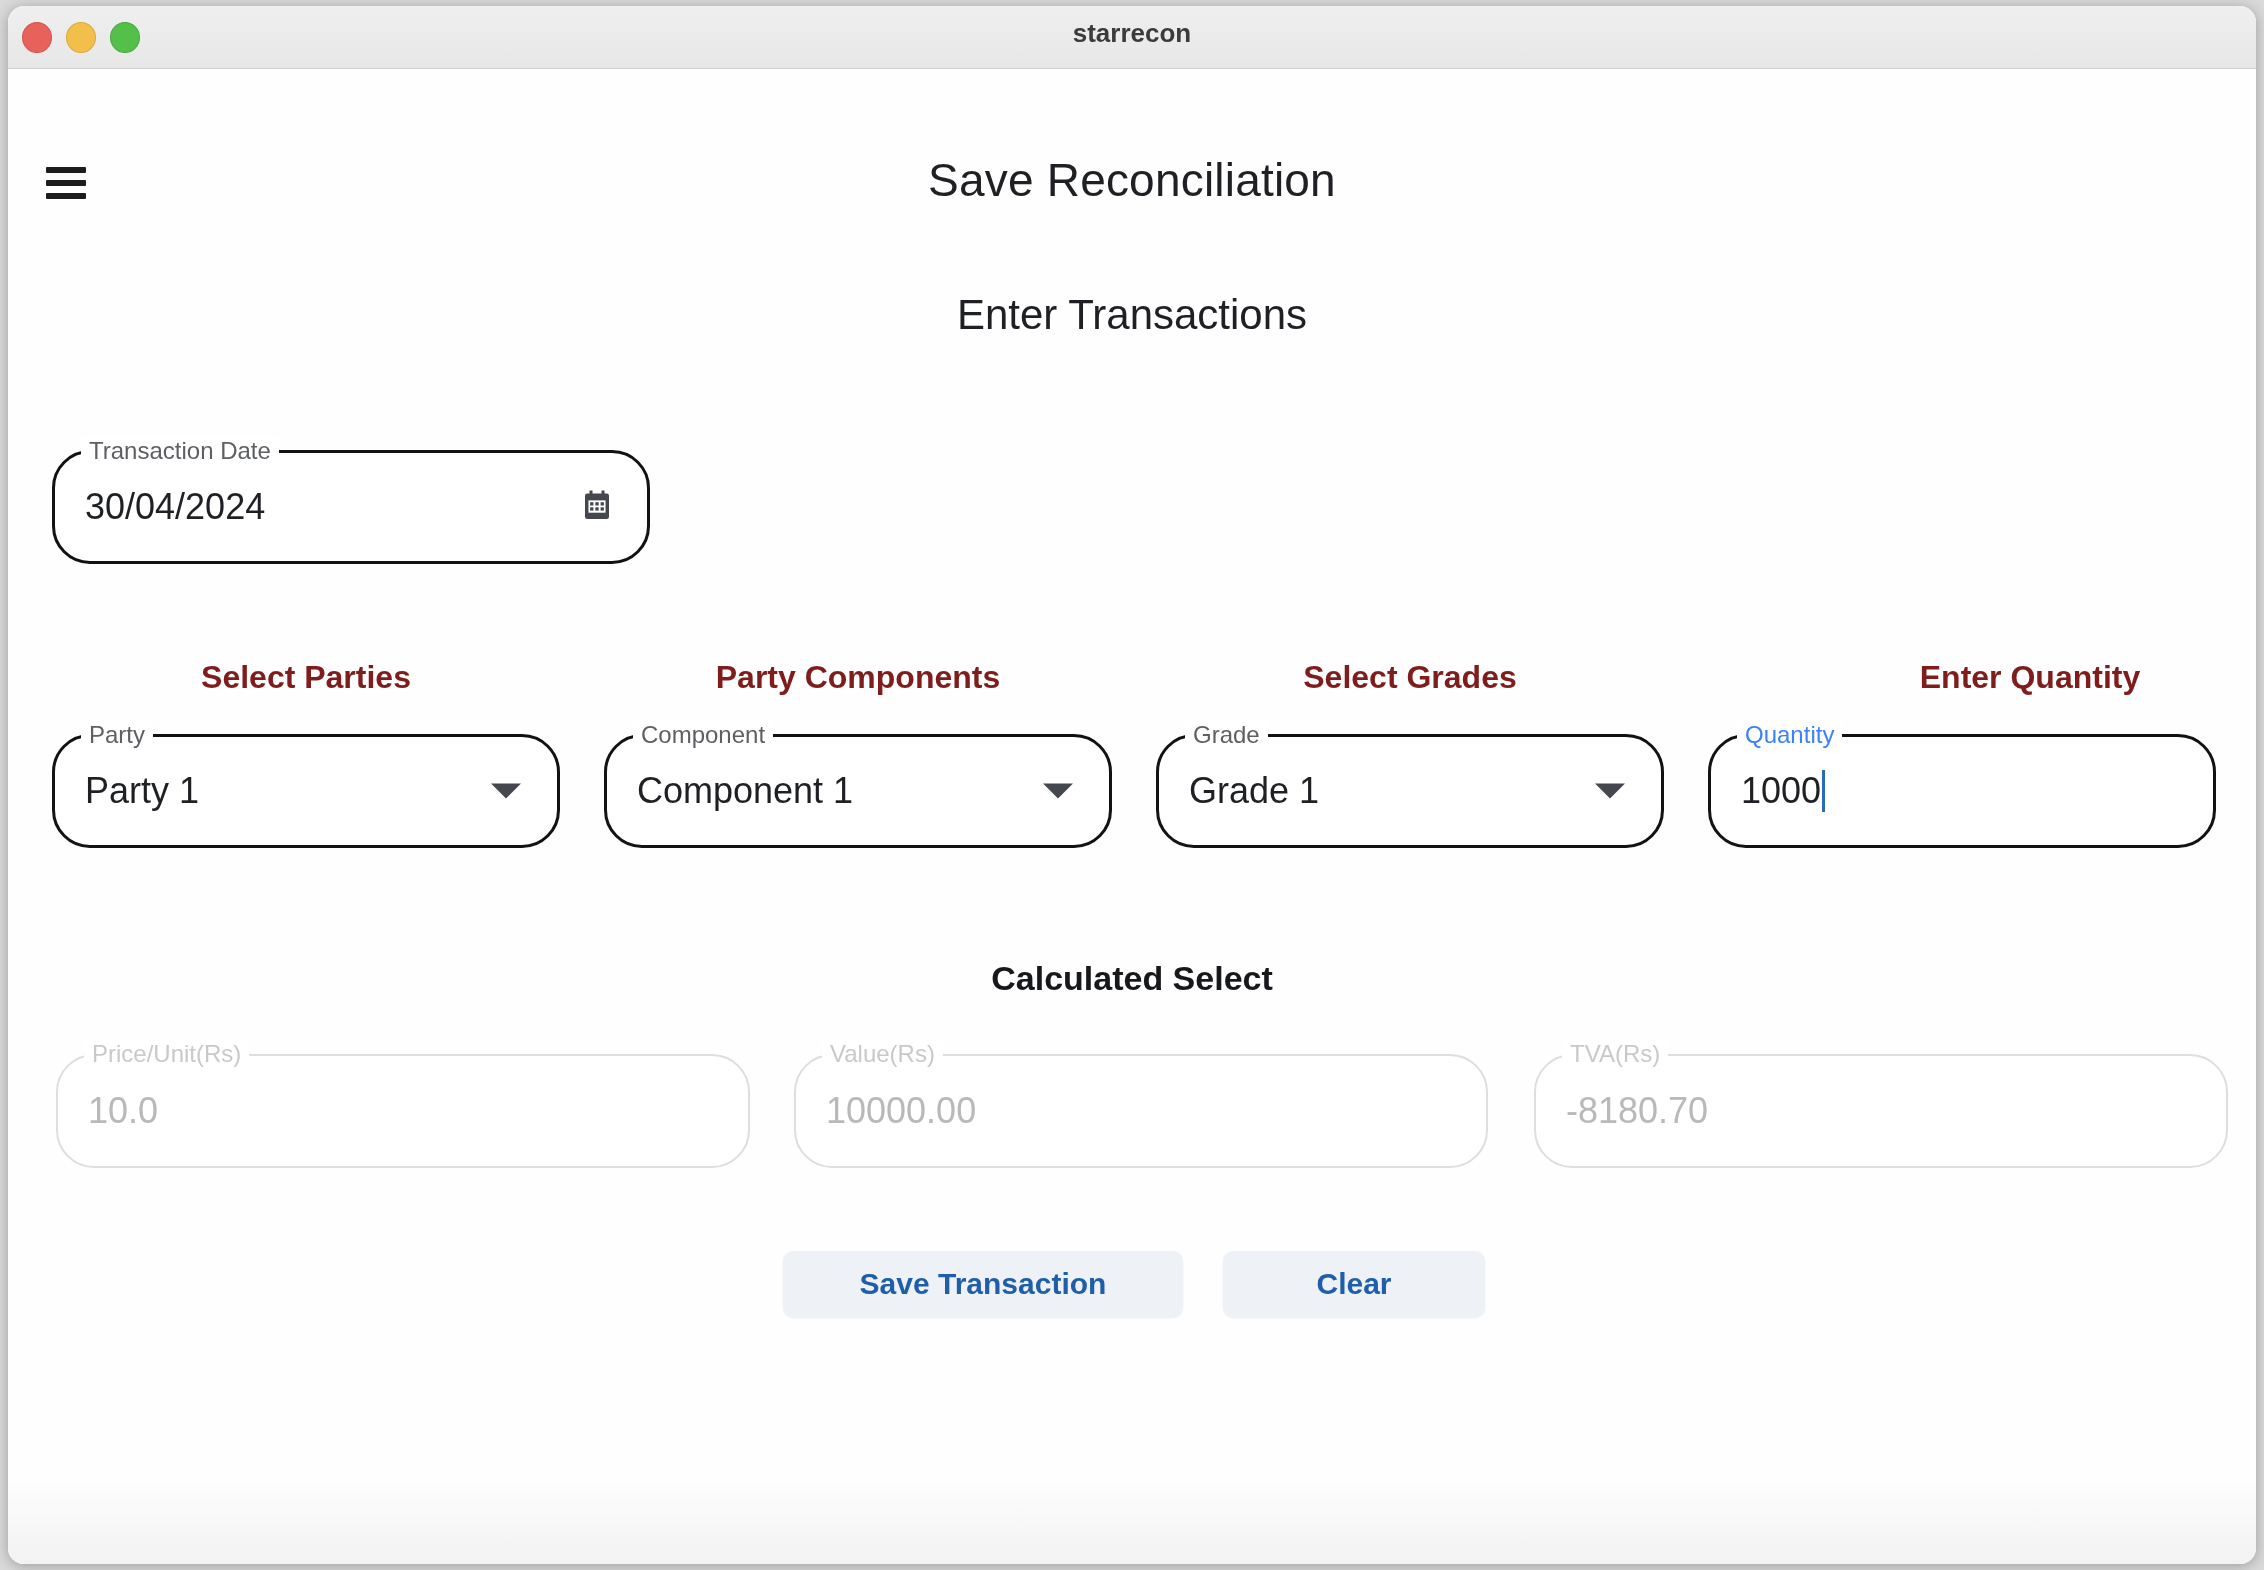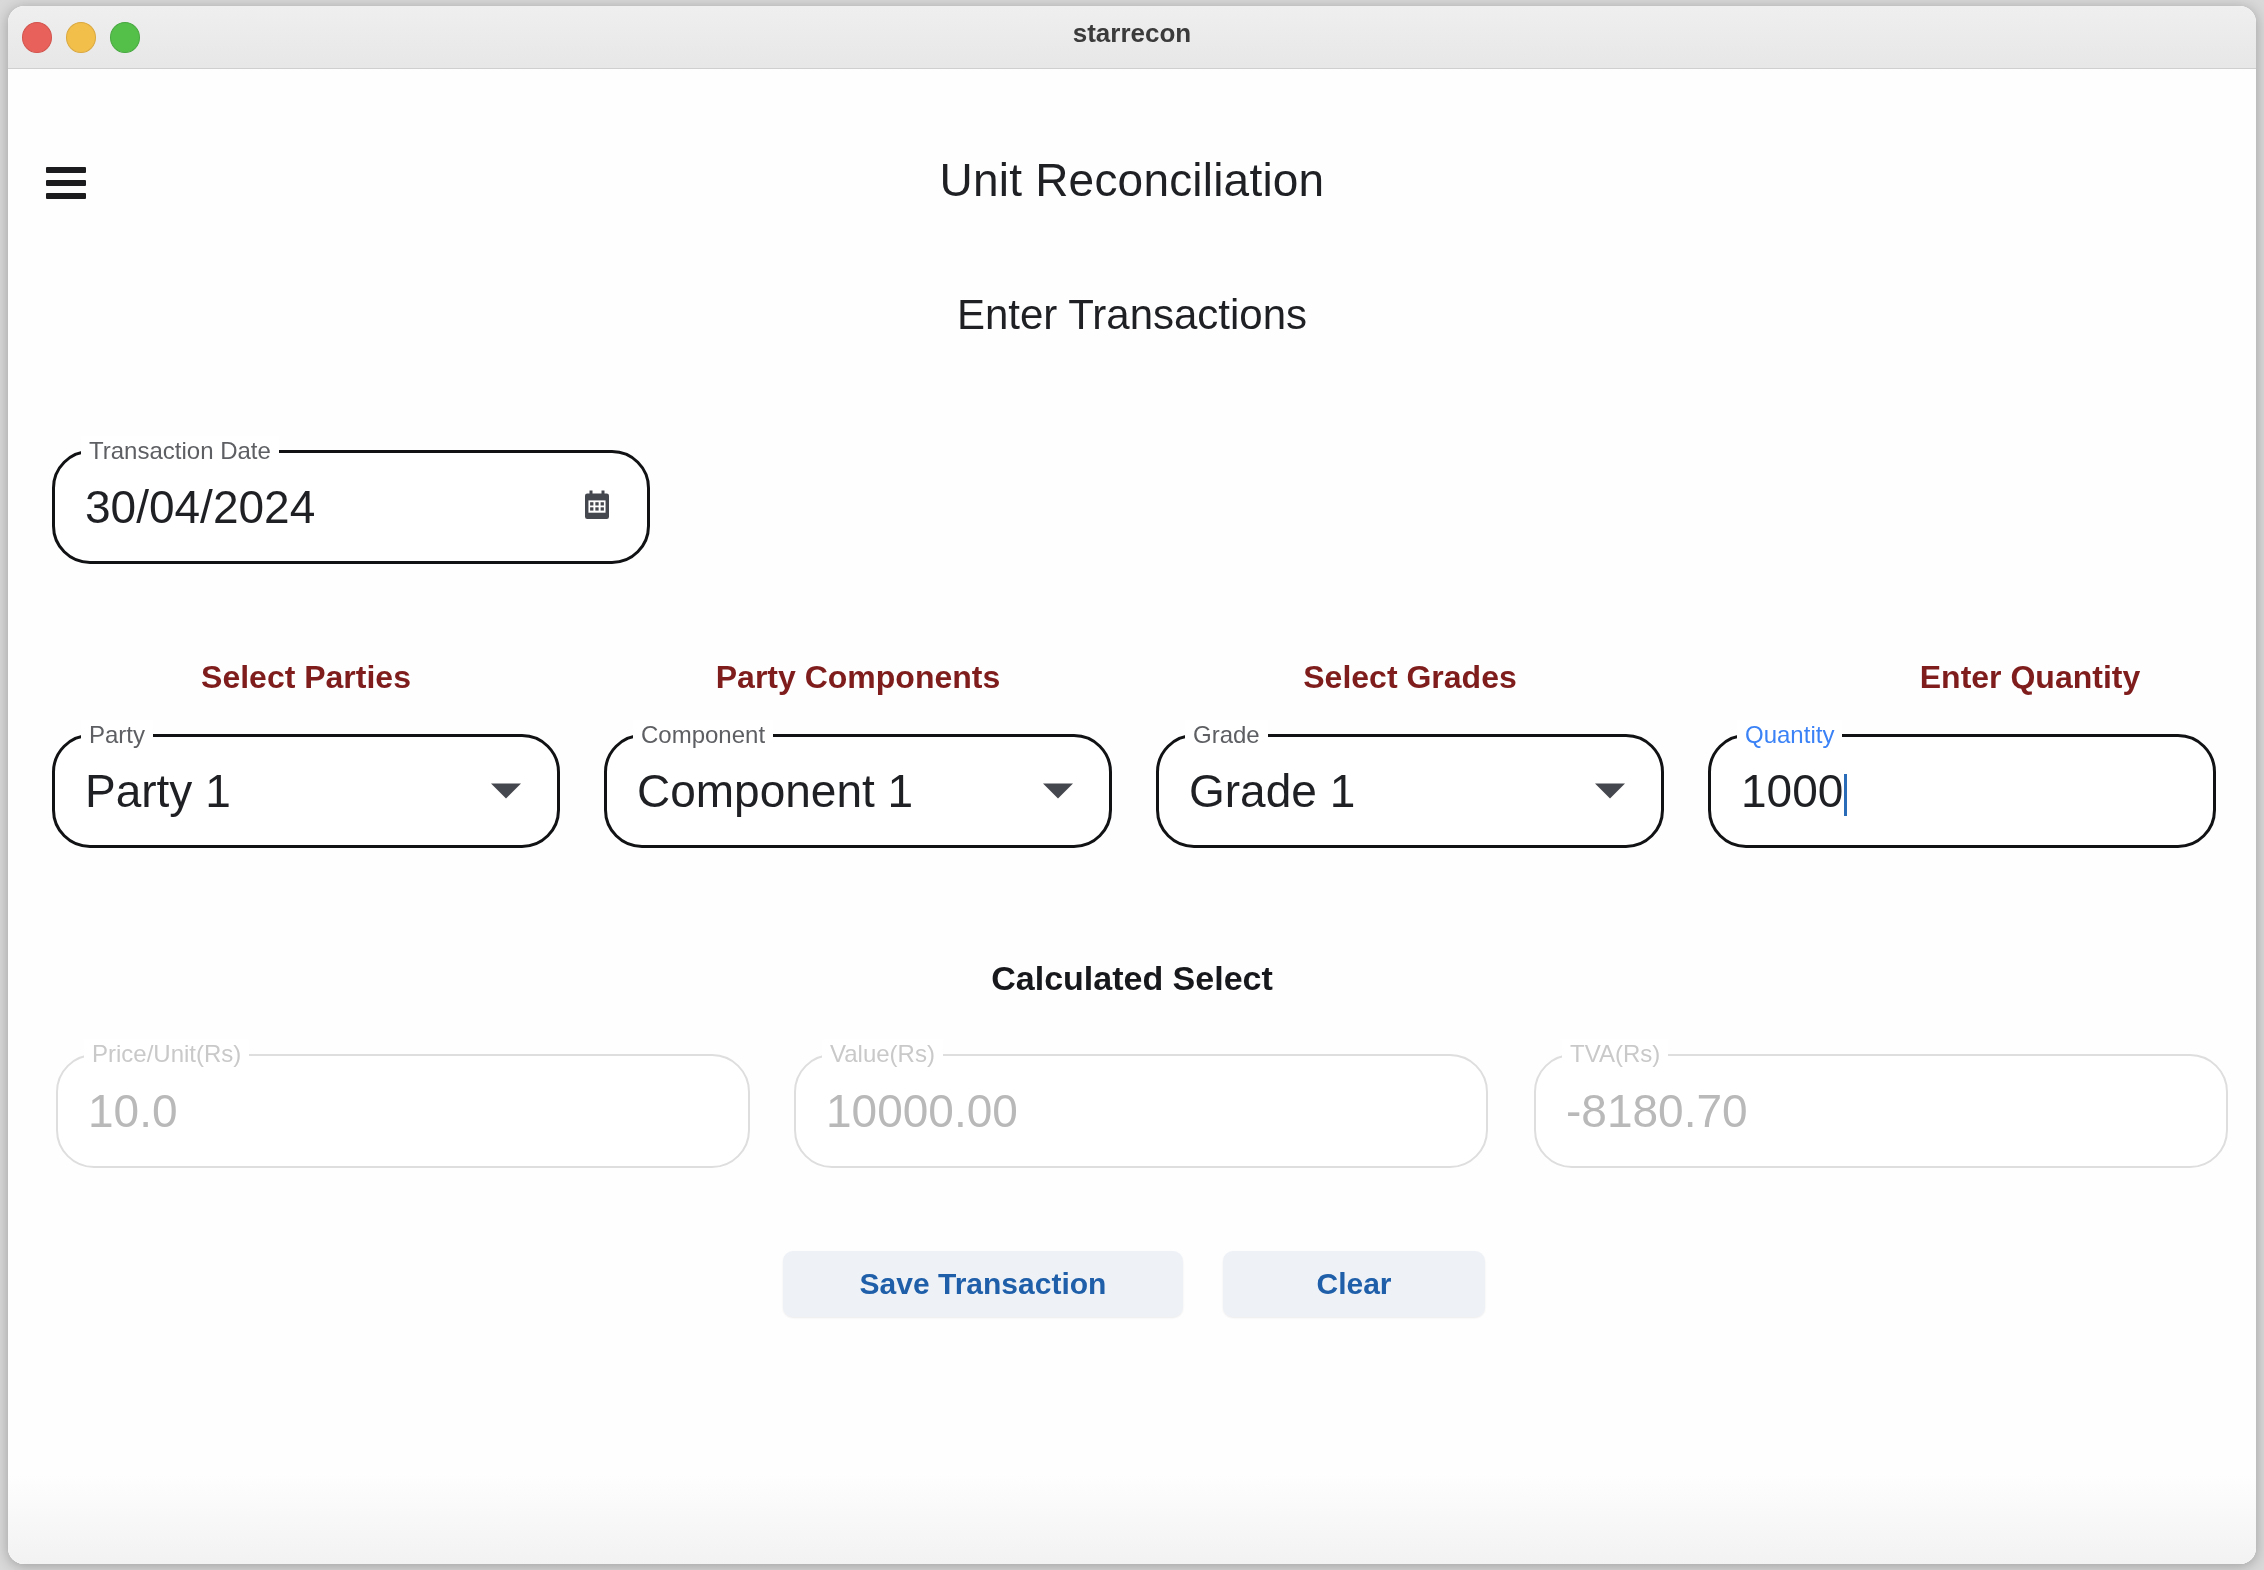--- a/index.html
+++ b/index.html
@@ -134,21 +134,21 @@
     line-height: 30px;
     white-space: nowrap;
   }
   .field.thin .flabel { color: #c9c9c9; }
   .field.focused .flabel { color: #3b82f6; }
   .field .fvalue {
     position: absolute;
     left: 30px;
     top: 50%;
     transform: translateY(-50%);
-    font-size: 46px;
+    font-size: 36px;
     color: #1f2024;
     white-space: nowrap;
   }
   .field.thin .fvalue { color: #b9b9b9; }
 
   
   .caret {
     display: inline-block;
     width: 3px;
     height: 42px;
@@ -229,21 +229,21 @@
   </div>
 
   <div class="appbody">
 
     <div class="hamburger">
       <span></span>
       <span></span>
       <span></span>
     </div>
 
-    <div class="app-title">Unit Reconciliation</div>
+    <div class="app-title">Save Reconciliation</div>
     <div class="page-title">Enter Transactions</div>
 
     <div class="field" style="left:44px; top:381px; width:598px; height:114px;">
       <div class="flabel">Transaction Date</div>
       <div class="fvalue">30/04/2024</div>
       <svg class="cal-icon" viewBox="0 0 24 24">
         <path fill="#45474e" d="M7 1h2v2h6V1h2v2h1.5A1.5 1.5 0 0 1 20 4.5v14A1.5 1.5 0 0 1 18.5 20h-13A1.5 1.5 0 0 1 4 18.5v-14A1.5 1.5 0 0 1 5.5 3H7V1z"></path>
         <rect x="6.3" y="7.6" width="11.4" height="8.2" fill="#ffffff"></rect>
         <g fill="#45474e">
           <rect x="7.4" y="8.8" width="2.2" height="2.2"></rect>

